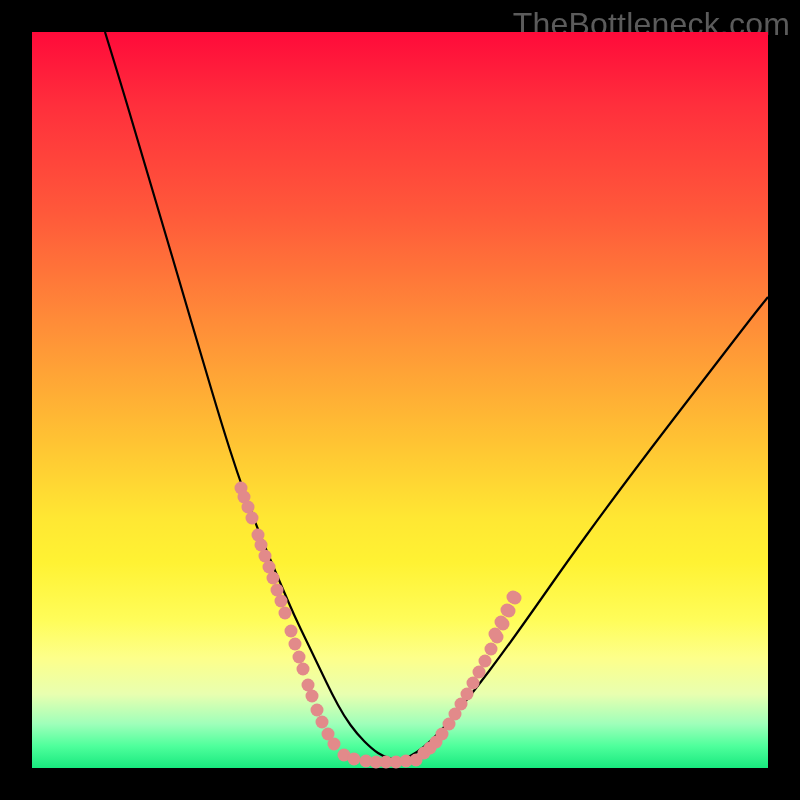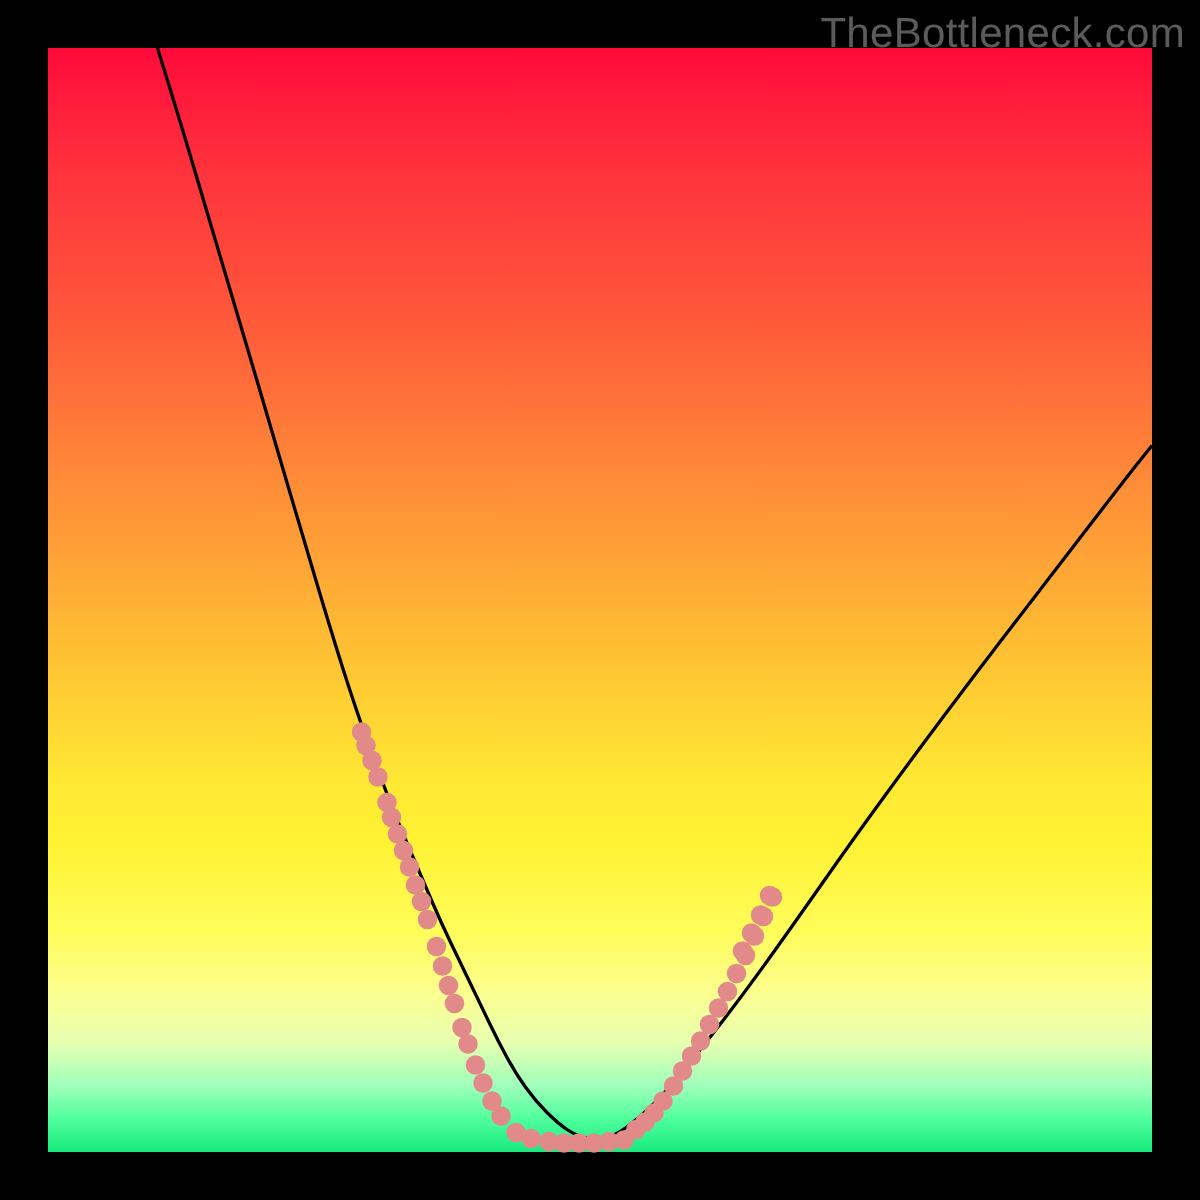--- a/index.html
+++ b/index.html
@@ -40,21 +40,21 @@
       #9fffba 94%,
       #4fff9c 97%,
       #18e97e 100%
     );
   }
   .watermark {
     position: absolute;
     top: 6px;
     right: 10px;
     color: #5b5b5b;
-    font-size: 28px;
+    font-size: 32px;
     font-weight: 400;
     letter-spacing: 0.2px;
     user-select: none;
   }
   svg.curve {
     position: absolute;
     left: 0;
     top: 0;
     width: 736px;
     height: 736px;

